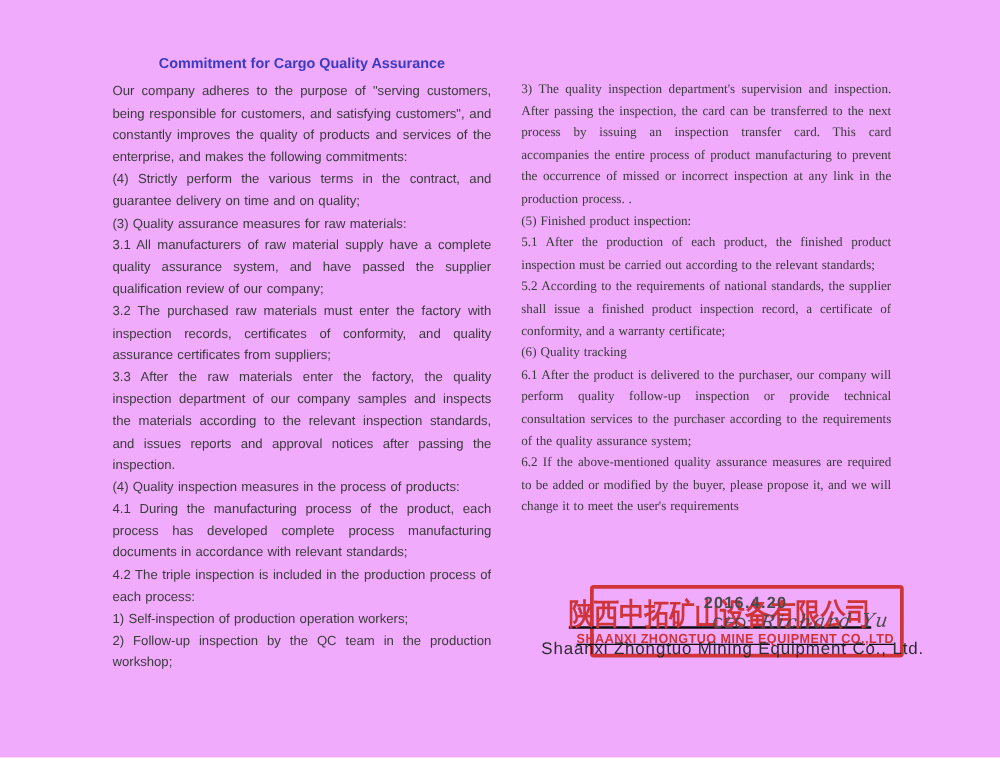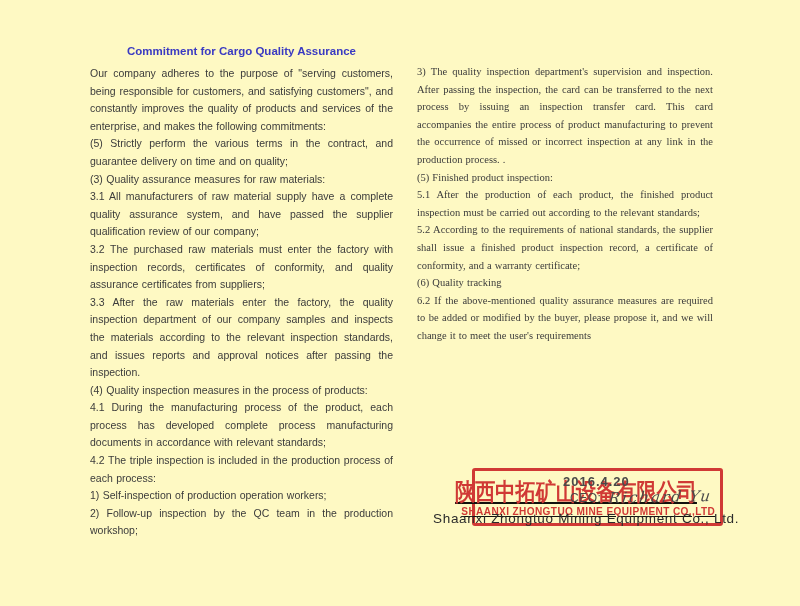--- a/index.html
+++ b/index.html
@@ -4,21 +4,21 @@
 <style>
   html, body {
     margin: 0;
     padding: 0;
     background: #ffffff;
   }
   .doc {
     position: relative;
     width: 800px;
     height: 606px;
-    background: #fef9c3;
+    background: #f0abfc;
     overflow: hidden;
     font-family: "Liberation Sans", sans-serif;
   }
   .col {
     position: absolute;
     overflow: hidden;
   }
   .col-left  { left: 90px;  top: 44px; width: 303px; height: 545px; }
   .col-right { left: 417px; top: 63px; width: 296px; height: 400px; font-family: Liberation Serif, serif; }
   .doc-title {
@@ -122,40 +122,41 @@
 </style>
 </head>
 <body>
 
 <div class="doc">
 
   <div class="col col-left">
     <h1 class="doc-title">Commitment for Cargo Quality Assurance</h1>
     <div>
         <p class="para">Our company adheres to the purpose of "serving customers, being responsible for customers, and satisfying customers", and constantly improves the quality of products and services of the enterprise, and makes the following commitments:</p>
-        <p class="para">(5) Strictly perform the various terms in the contract, and guarantee delivery on time and on quality;</p>
+        <p class="para">(4) Strictly perform the various terms in the contract, and guarantee delivery on time and on quality;</p>
         <p class="para">(3) Quality assurance measures for raw materials:</p>
         <p class="para">3.1 All manufacturers of raw material supply have a complete quality assurance system, and have passed the supplier qualification review of our company;</p>
         <p class="para">3.2 The purchased raw materials must enter the factory with inspection records, certificates of conformity, and quality assurance certificates from suppliers;</p>
         <p class="para">3.3 After the raw materials enter the factory, the quality inspection department of our company samples and inspects the materials according to the relevant inspection standards, and issues reports and approval notices after passing the inspection.</p>
         <p class="para">(4) Quality inspection measures in the process of products:</p>
         <p class="para">4.1 During the manufacturing process of the product, each process has developed complete process manufacturing documents in accordance with relevant standards;</p>
         <p class="para">4.2 The triple inspection is included in the production process of each process:</p>
         <p class="para">1) Self-inspection of production operation workers;</p>
         <p class="para">2) Follow-up inspection by the QC team in the production workshop;</p>
       </div>
   </div>
 
   <div class="col col-right">
     <div>
         <p class="para">3) The quality inspection department's supervision and inspection. After passing the inspection, the card can be transferred to the next process by issuing an inspection transfer card. This card accompanies the entire process of product manufacturing to prevent the occurrence of missed or incorrect inspection at any link in the production process. .</p>
         <p class="para">(5) Finished product inspection:</p>
         <p class="para">5.1 After the production of each product, the finished product inspection must be carried out according to the relevant standards;</p>
         <p class="para">5.2 According to the requirements of national standards, the supplier shall issue a finished product inspection record, a certificate of conformity, and a warranty certificate;</p>
         <p class="para">(6) Quality tracking</p>
+        <p class="para">6.1 After the product is delivered to the purchaser, our company will perform quality follow-up inspection or provide technical consultation services to the purchaser according to the requirements of the quality assurance system;</p>
         <p class="para">6.2 If the above-mentioned quality assurance measures are required to be added or modified by the buyer, please propose it, and we will change it to meet the user's requirements</p>
       </div>
   </div>
 
   <div class="stamp-box">
     <div class="stamp-cn">陕西中拓矿山设备有限公司</div>
     <div class="stamp-en">SHAANXI ZHONGTUO MINE EQUIPMENT CO.,LTD</div>
   </div>
 
   <div class="stamp-date">2016.4.20</div>

